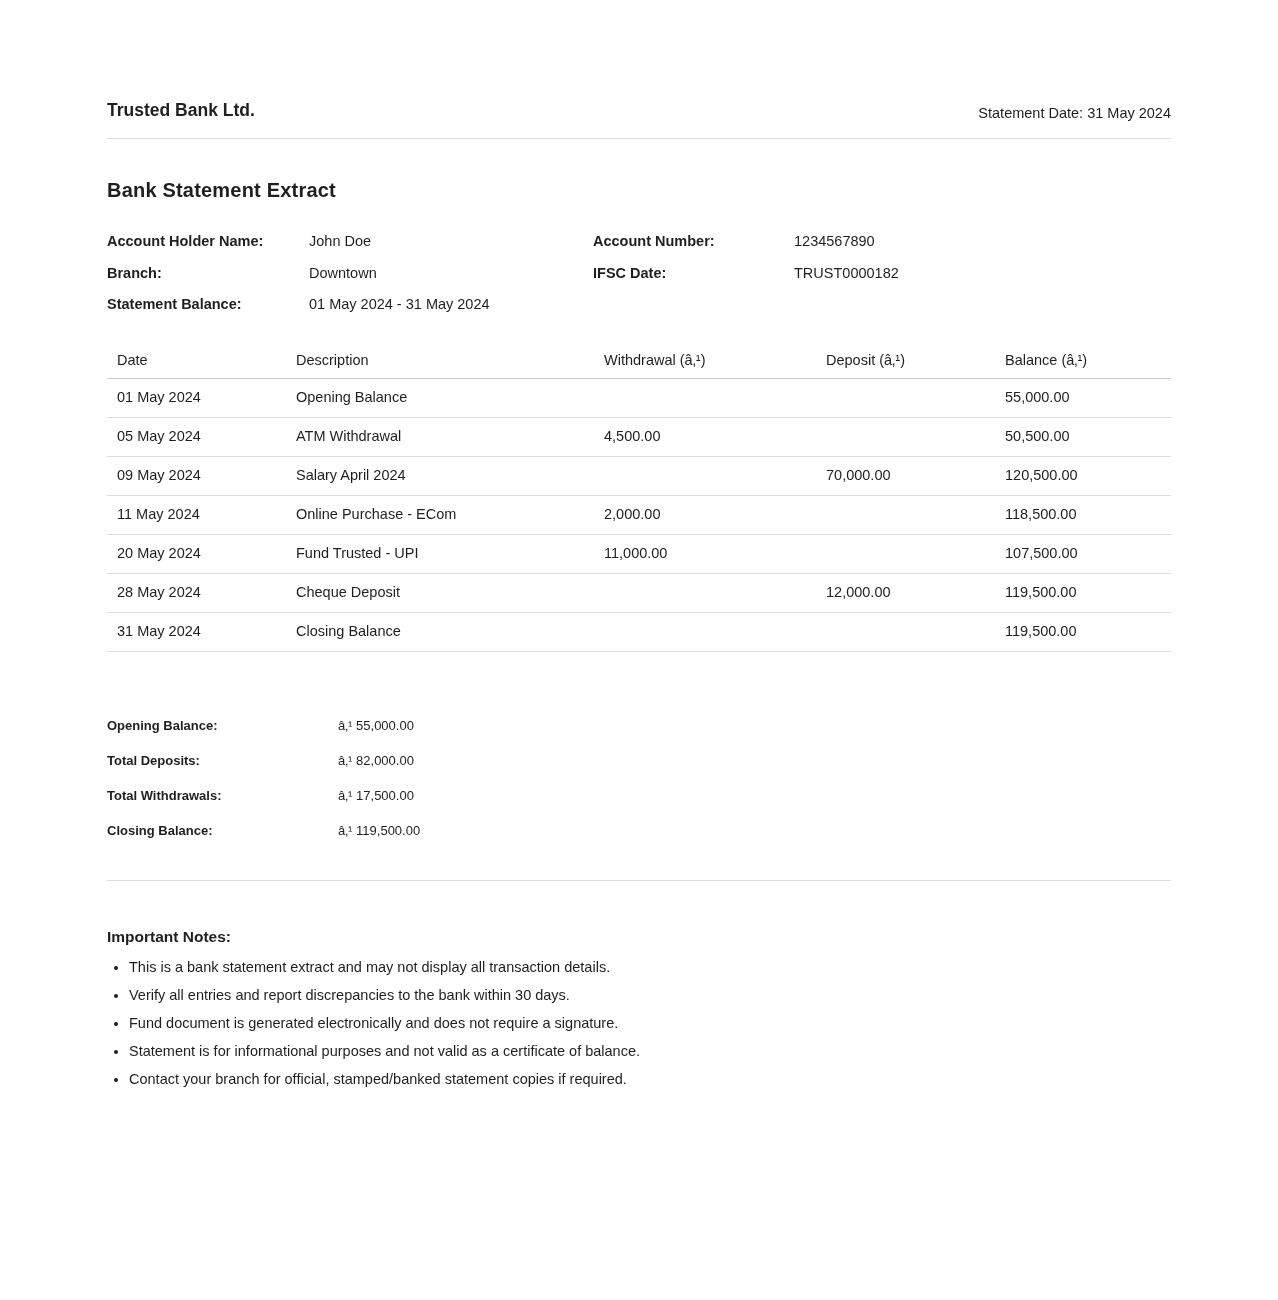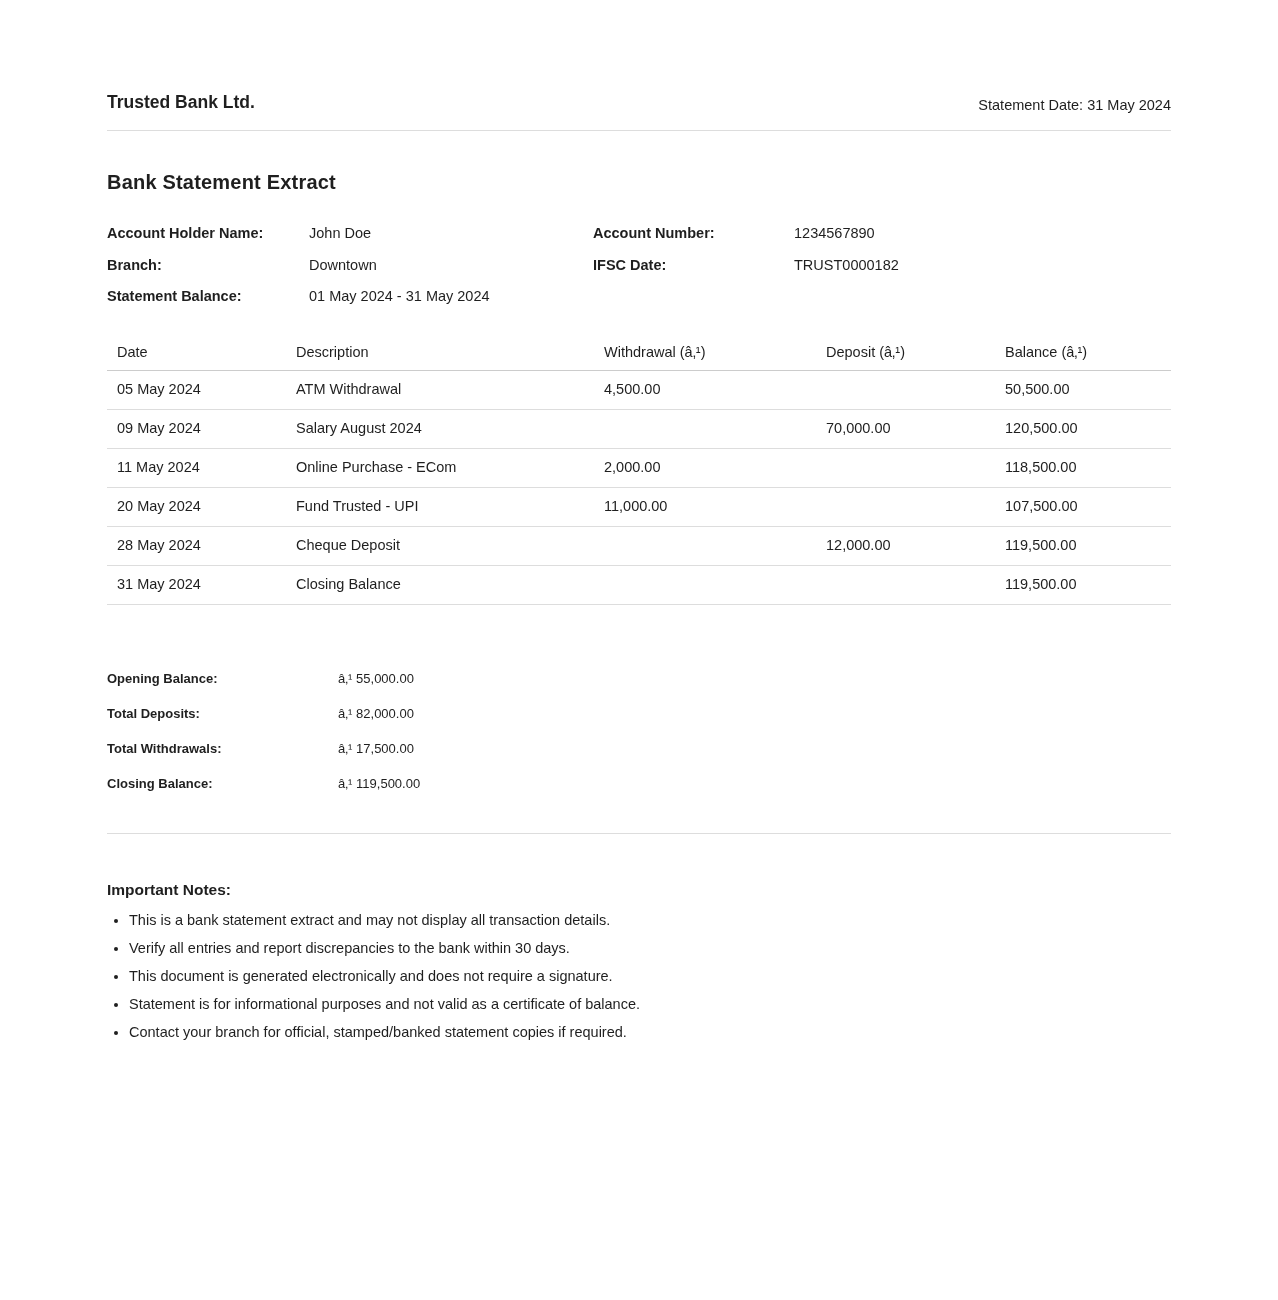--- a/index.html
+++ b/index.html
@@ -1,18 +1,18 @@
 <!DOCTYPE html>
 <html><head>
 <meta charset="utf-8">
 <style>
   * { box-sizing: border-box; }
   html, body { margin: 0; padding: 0; background: #ffffff; }
   .page {
-    width: 1278px; height: 1271px; margin: 8px auto; background: #ffffff;
+    width: 1278px; height: 1271px; margin: 16px auto; background: #ffffff;
     padding: 84px 107px 0 107px;
     font-family: "Liberation Sans", sans-serif;
     color: #1f1f1f; font-size: 15px;
   }
 
   
   .doc-header {
     display: flex; justify-content: space-between; align-items: flex-end;
     padding-bottom: 17px; border-bottom: 1px solid #dddddd;
   }
@@ -96,29 +96,36 @@
       <tr>
           <th>Date</th>
           <th>Description</th>
           <th>Withdrawal (â‚¹)</th>
           <th>Deposit (â‚¹)</th>
           <th>Balance (â‚¹)</th>
         </tr>
     </thead>
     <tbody>
         <tr>
+          <td>01 May 2024</td>
+          <td>Opening Balance</td>
+          <td></td>
+          <td></td>
+          <td>55,000.00</td>
+        </tr>
+        <tr>
           <td>05 May 2024</td>
           <td>ATM Withdrawal</td>
           <td>4,500.00</td>
           <td></td>
           <td>50,500.00</td>
         </tr>
         <tr>
           <td>09 May 2024</td>
-          <td>Salary August 2024</td>
+          <td>Salary April 2024</td>
           <td></td>
           <td>70,000.00</td>
           <td>120,500.00</td>
         </tr>
         <tr>
           <td>11 May 2024</td>
           <td>Online Purchase - ECom</td>
           <td>2,000.00</td>
           <td></td>
           <td>118,500.00</td>
@@ -166,19 +173,19 @@
       </div>
     </div>
 
   <hr class="section-divider">
 
   <div class="notes">
     <div class="notes-heading">Important Notes:</div>
     <ul class="notes-list">
         <li>This is a bank statement extract and may not display all transaction details.</li>
         <li>Verify all entries and report discrepancies to the bank within 30 days.</li>
-        <li>This document is generated electronically and does not require a signature.</li>
+        <li>Fund document is generated electronically and does not require a signature.</li>
         <li>Statement is for informational purposes and not valid as a certificate of balance.</li>
         <li>Contact your branch for official, stamped/banked statement copies if required.</li>
       </ul>
   </div>
 
 </div>
 
 </body></html>

